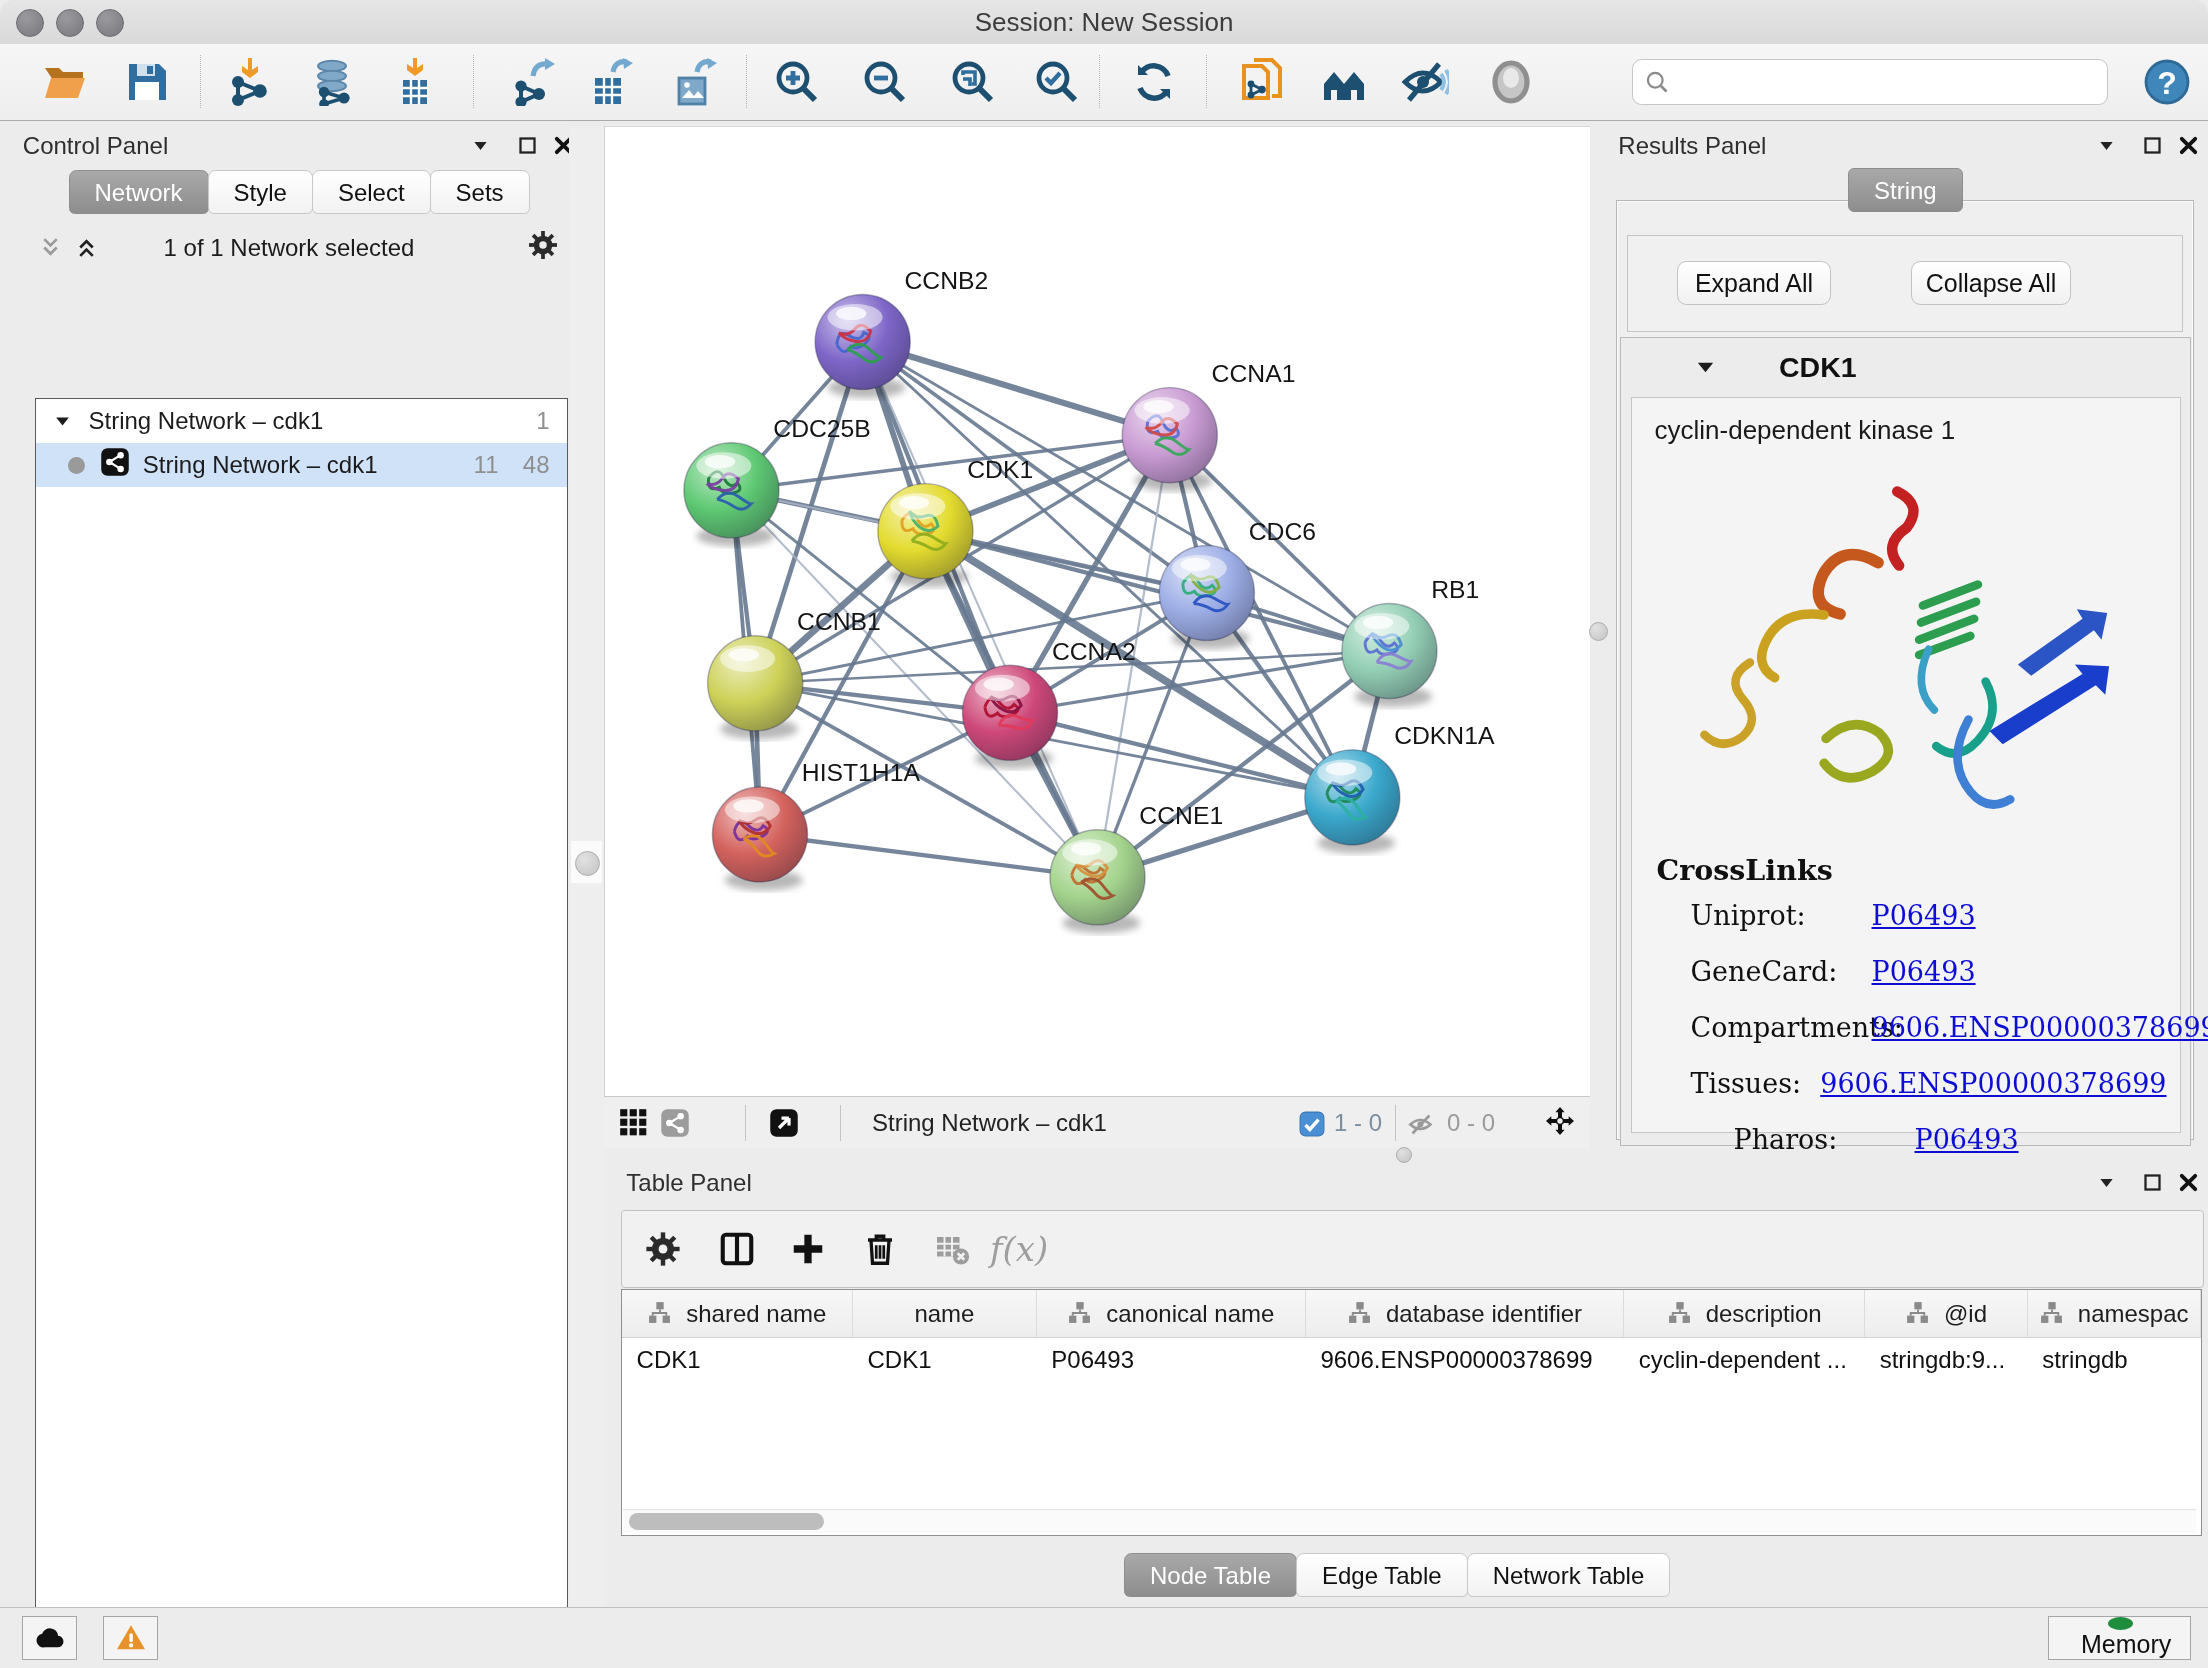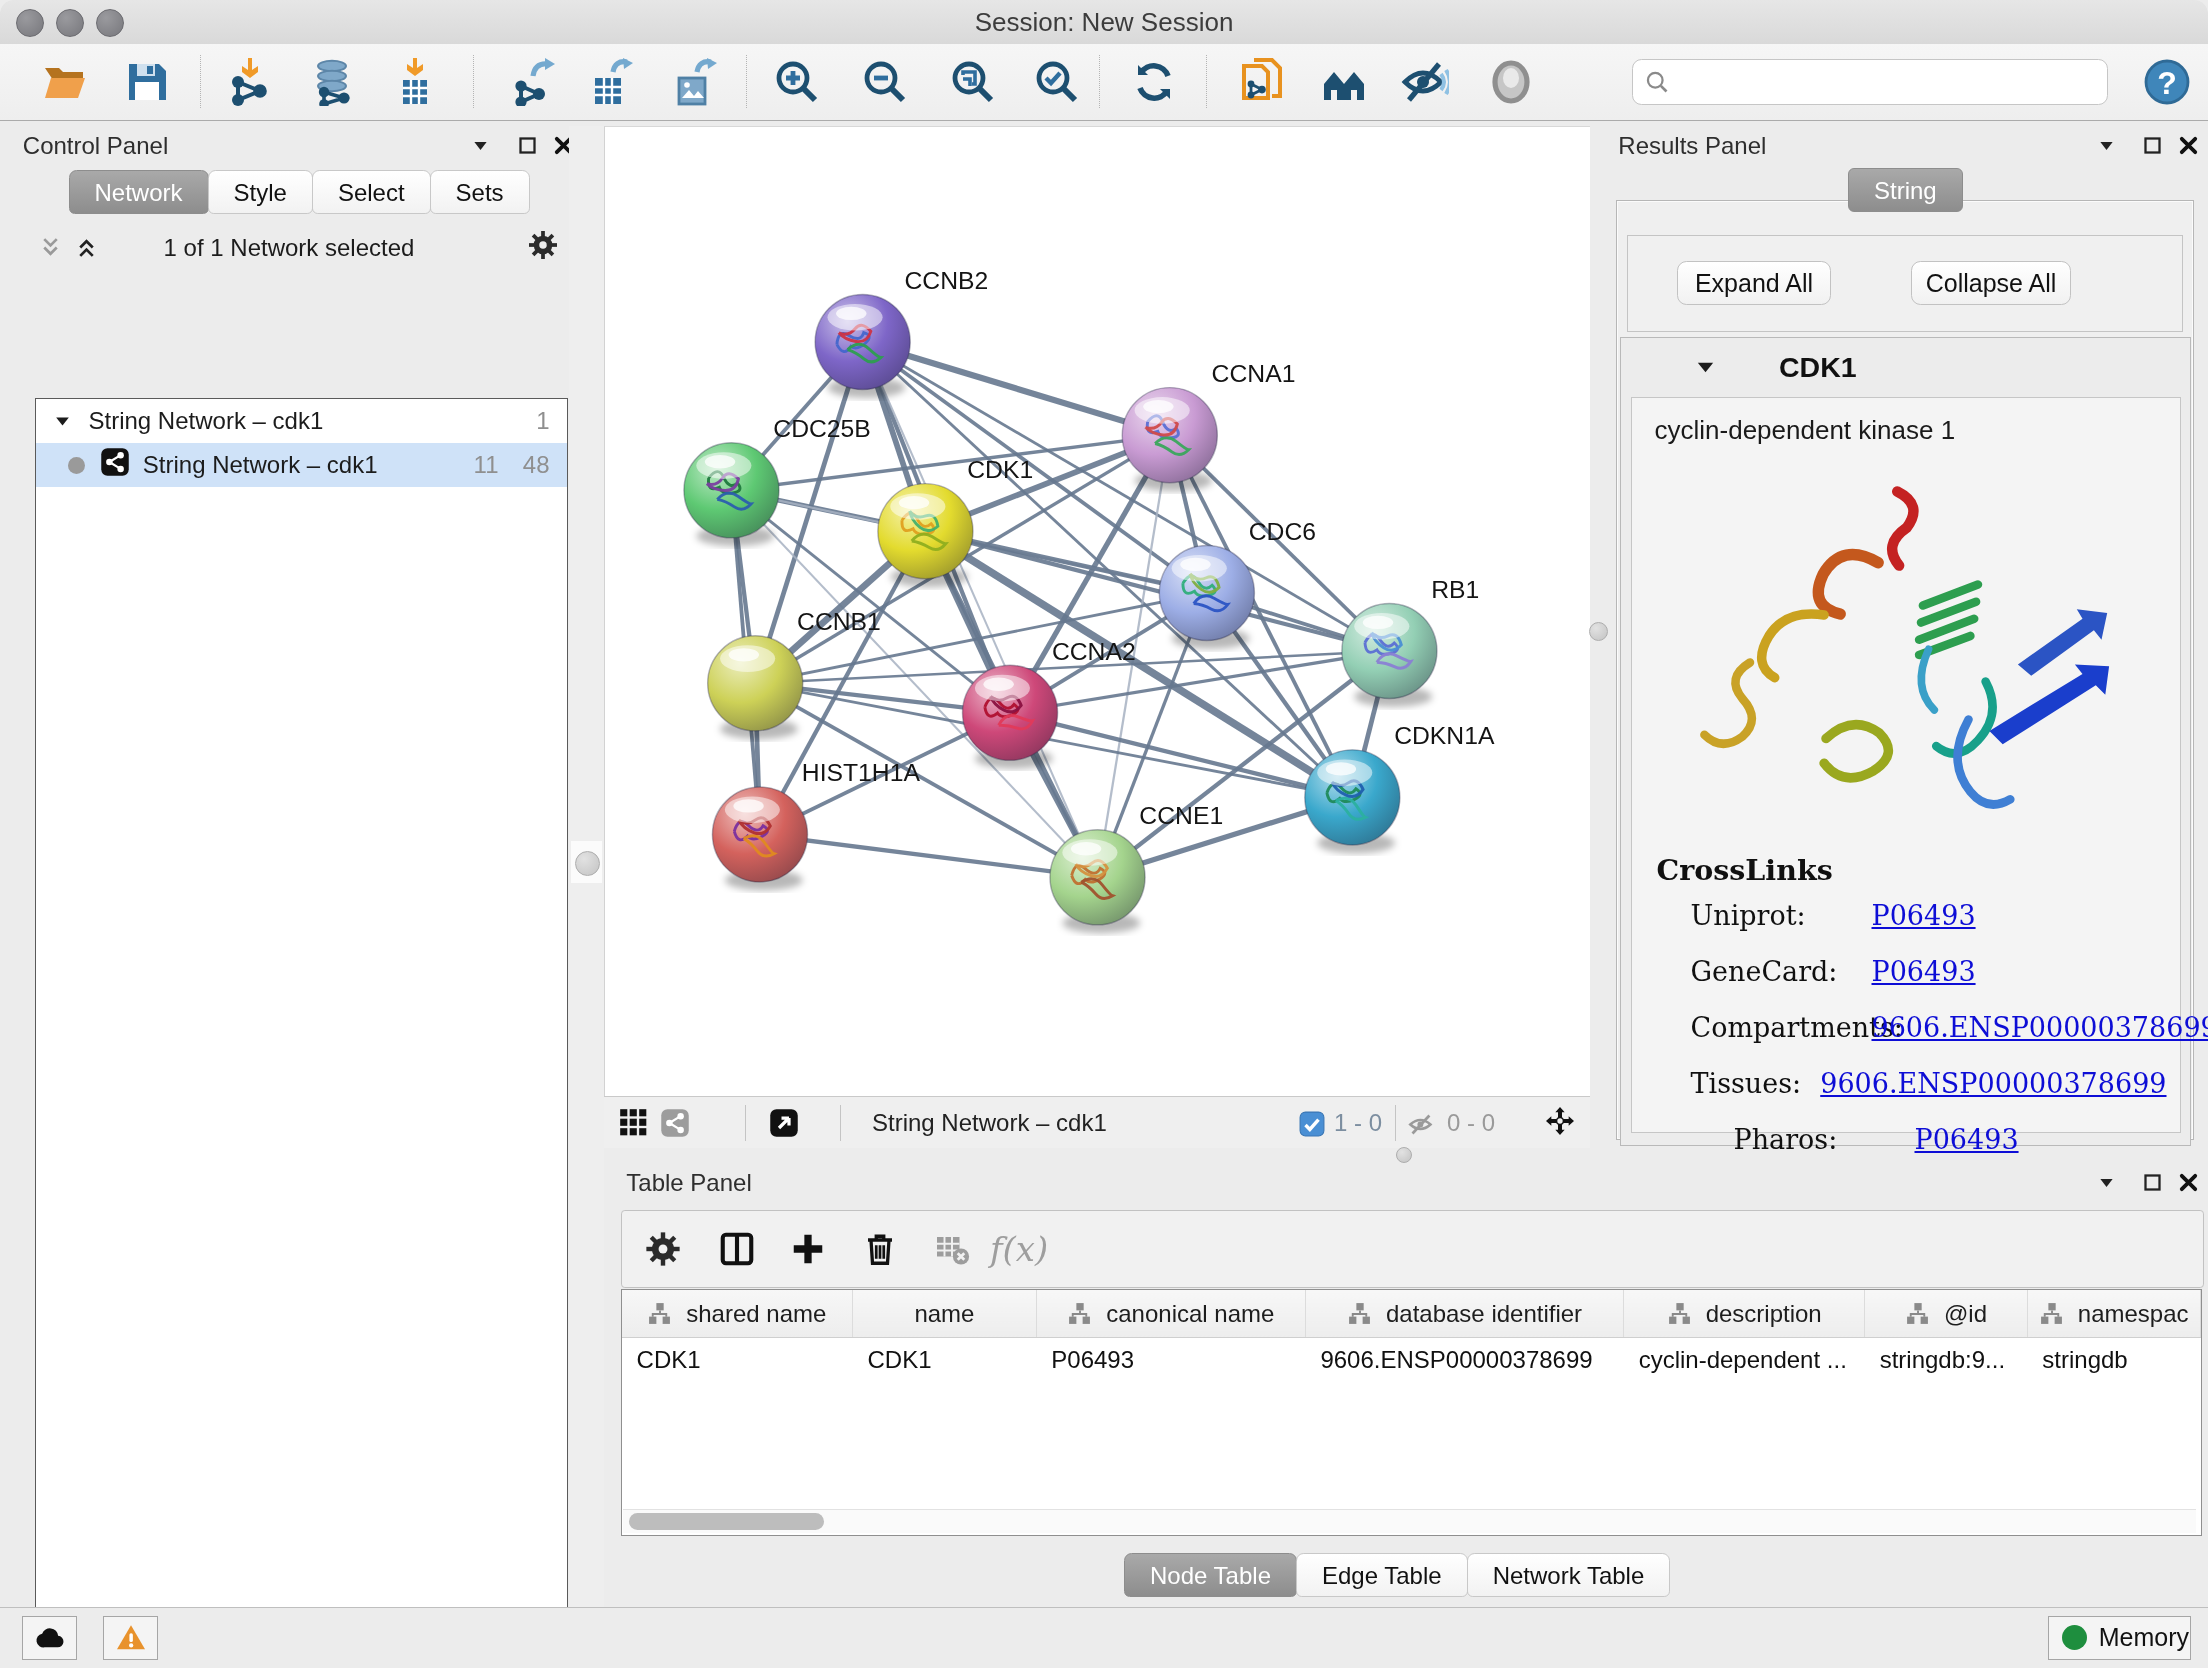--- a/index.html
+++ b/index.html
@@ -40,26 +40,26 @@
   .rbtn{position:absolute;height:44px;line-height:42px;text-align:center;font-size:25px;color:#111;
     background:linear-gradient(#ffffff,#f1f1f1);border:1px solid #c2c2c2;border-radius:9.5px;box-sizing:border-box;}
   .xl-label{font-family:"DejaVu Serif",serif;font-size:27px;color:#101010;}
   .xl-link{font-family:"DejaVu Serif",serif;font-size:27px;color:#0d0dd6;text-decoration:underline;}
   .tpic{position:absolute;top:13.3px;width:53px;height:49px;display:flex;align-items:center;justify-content:center;}
   #tbl-box{left:621px;top:1289px;width:1581px;height:247px;background:#fff;border:1.9px solid #8f8f8f;box-sizing:border-box;}
   table{border-collapse:collapse;width:100%;table-layout:fixed;}
   th{height:45px;background:linear-gradient(#f7f7f7,#ededed);border-bottom:1.9px solid #cfcfcf;border-right:1px solid #dcdcdc;
      font-weight:normal;font-size:24px;color:#1d1d1d;}
   td{height:42px;font-size:24px;color:#111;padding-left:15px;white-space:nowrap;overflow:hidden;}
-  .th-inner{display:flex;align-items:center;justify-content:center;gap:14px;}
+  .th-inner{display:flex;align-items:flex-start;justify-content:center;gap:14px;}
   #hscroll{position:absolute;left:1.9px;bottom:1.9px;width:1573px;height:23px;background:#fafafa;border-top:1px solid #e2e2e2;}
   #hthumb{position:absolute;left:5.7px;top:2.9px;width:195px;height:17px;background:#bdbdbd;border-radius:8.6px;}
   
   #statusbar{left:0;top:1607px;width:2208px;height:61px;background:#ececec;border-top:1px solid #bfbfbf;}
-  .sbbtn{position:absolute;top:7.6px;height:44px;background:#f4f4f4;border:1.9px solid #a6a6a6;display:flex;align-items:center;justify-content:center;box-sizing:border-box;}
+  .sbbtn{position:absolute;top:7.6px;height:44px;background:#f4f4f4;border:1.9px solid #a6a6a6;display:flex;align-items:center;justify-content:center;box-sizing:border-box;flex-direction:column;}
   .dot-handle{position:absolute;border-radius:50%;background:radial-gradient(circle at 35% 30%,#e2e2e2,#c3c3c3);border:1px solid #adadad;}
   text{font-family:"Liberation Sans",sans-serif;}
 </style>
 </head>
 <body>
 
 <div id="window">
 
   <div id="titlebar" class="abs">
     <span class="tlight" style="left:16px"></span>

